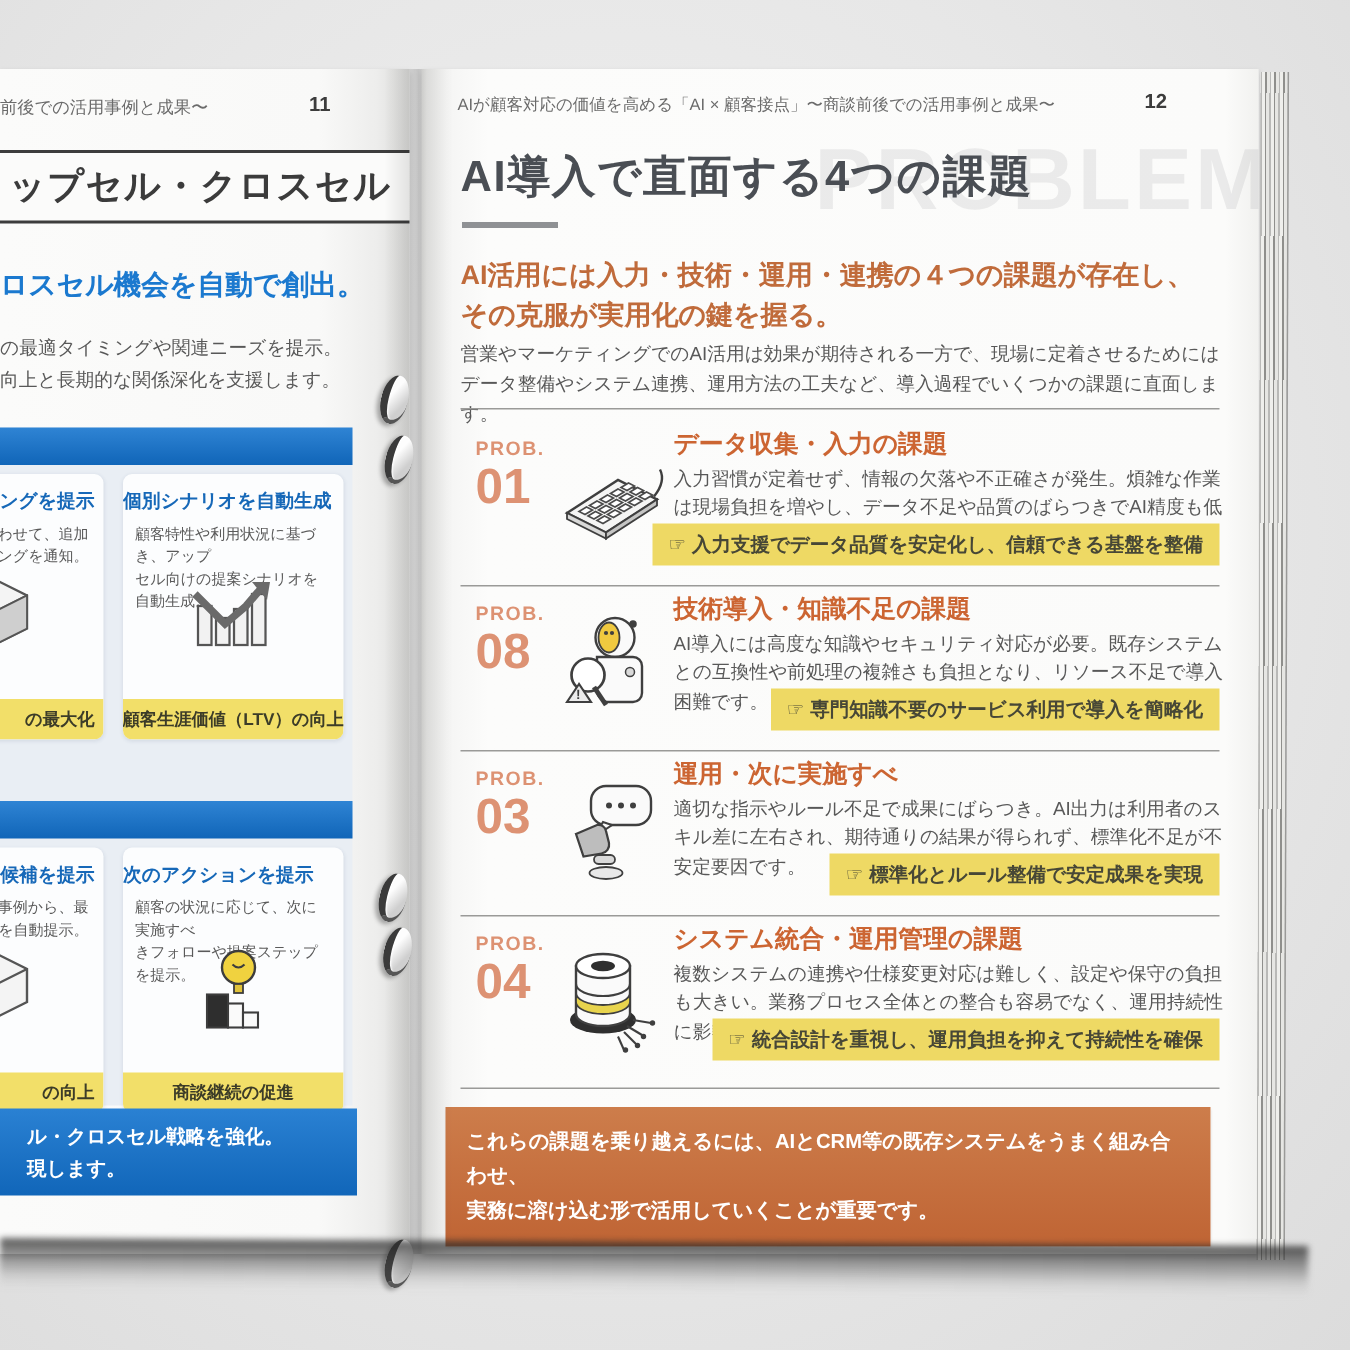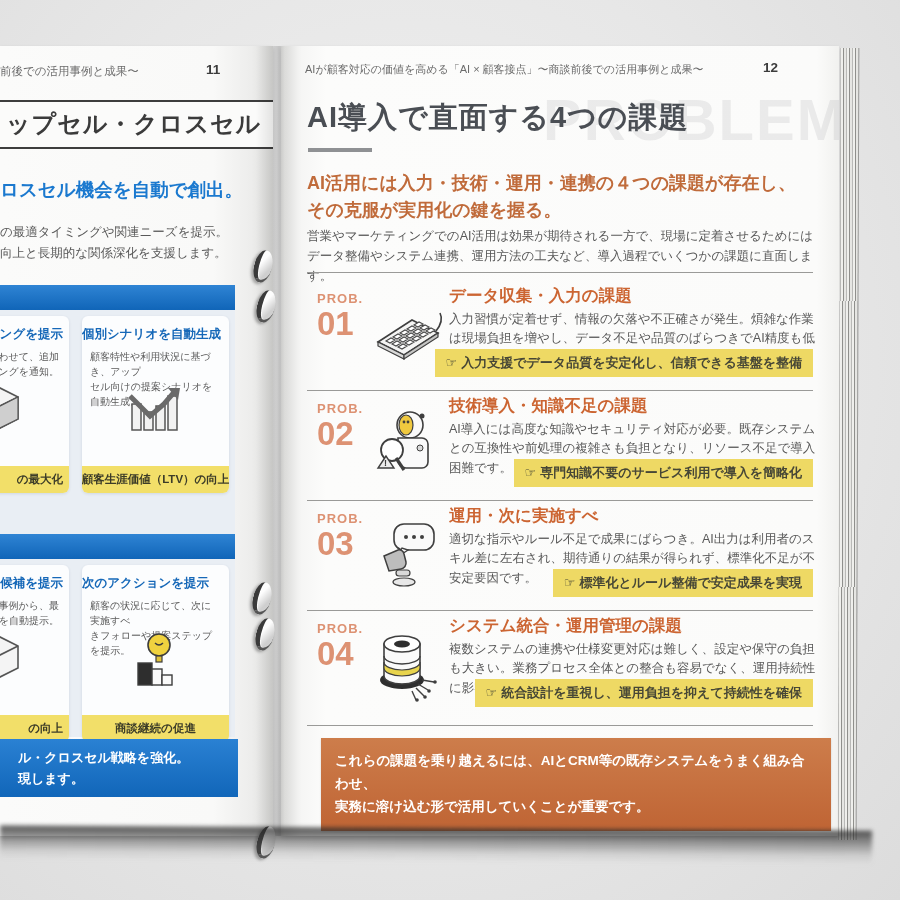--- a/index.html
+++ b/index.html
@@ -95,21 +95,21 @@
   .prob-num{position:absolute;left:36px;top:22px;font-size:33px;font-weight:bold;color:#dd9273;}
   .prob-icon{position:absolute;left:86px;top:12px;width:80px;height:80px;display:flex;align-items:center;justify-content:center;}
   .prob-title{position:absolute;left:168px;top:2px;font-size:16.5px;font-weight:bold;color:#cc6532;white-space:nowrap;text-align:center;}
   .prob-body{position:absolute;left:168px;top:27px;width:368px;font-size:12.5px;line-height:1.55;color:#585858;}
   .prob-point{
     position:absolute;right:26px;top:66px;background:#eed964;color:#474736;
     font-size:13px;font-weight:bold;padding:5px 11px;white-space:nowrap;margin-left:20px;
   }
   .prob-point .finger{margin-right:4px;font-weight:normal;}
   .rp-conclusion{
-    left:40px;top:692px;width:510px;background:linear-gradient(180deg,#cd7d4b 0%,#bf6434 100%);
+    left:16px;top:692px;width:510px;background:linear-gradient(180deg,#cd7d4b 0%,#bf6434 100%);
     color:#fff;font-size:13.5px;font-weight:bold;line-height:1.7;
     padding:12px 14px;box-sizing:border-box;white-space:pre-line;
     box-shadow:0 1px 2px rgba(0,0,0,.15);
   }
   svg{display:block;}
 </style>
 </head>
 <body>
 
 <div class="abs page page-left">
@@ -239,21 +239,21 @@
     </div>
     <div class="prob-title">データ収集・入力の課題</div>
     <div class="prob-body">入力習慣が定着せず、情報の欠落や不正確さが発生。煩雑な作業は現場負担を増やし、データ不足や品質のばらつきでAI精度も低下します。</div>
     <div class="prob-point"><span class="finger">☞</span><span>入力支援でデータ品質を安定化し、信頼できる基盤を整備</span></div>
   </div>
 
   <div class="abs rp-divider" style="top:344px;"></div>
 
   <div class="abs prob-row" style="top:347px;">
     <div class="prob-label">PROB.</div>
-    <div class="prob-num">02</div>
+    <div class="prob-num">08</div>
     <div class="prob-icon">
       <svg width="66" height="74" viewBox="0 0 66 74">
         <circle cx="36" cy="17" r="13" fill="#fafafa" stroke="#3f3f3f" stroke-width="1.6"></circle>
         <ellipse cx="32" cy="17" rx="7" ry="10" fill="#f0c93f" stroke="#3f3f3f" stroke-width="1.2"></ellipse>
         <circle cx="30" cy="14" r="1.4" fill="#3f3f3f"></circle>
           <circle cx="34" cy="14" r="1.4" fill="#3f3f3f"></circle>
         <circle cx="48" cy="8" r="2.5" fill="#3f3f3f"></circle>
         <path d="M24 30 h24 a6 6 0 0 1 6 6 v18 a6 6 0 0 1 -6 6 h-16 a8 8 0 0 1 -8 -8 Z" fill="#fafafa" stroke="#3f3f3f" stroke-width="1.6"></path>
         <circle cx="46" cy="40" r="3" fill="#d9d9d9" stroke="#3f3f3f" stroke-width="1"></circle>
         <circle cx="18" cy="42" r="11" fill="#ffffff" stroke="#3f3f3f" stroke-width="1.8"></circle>

